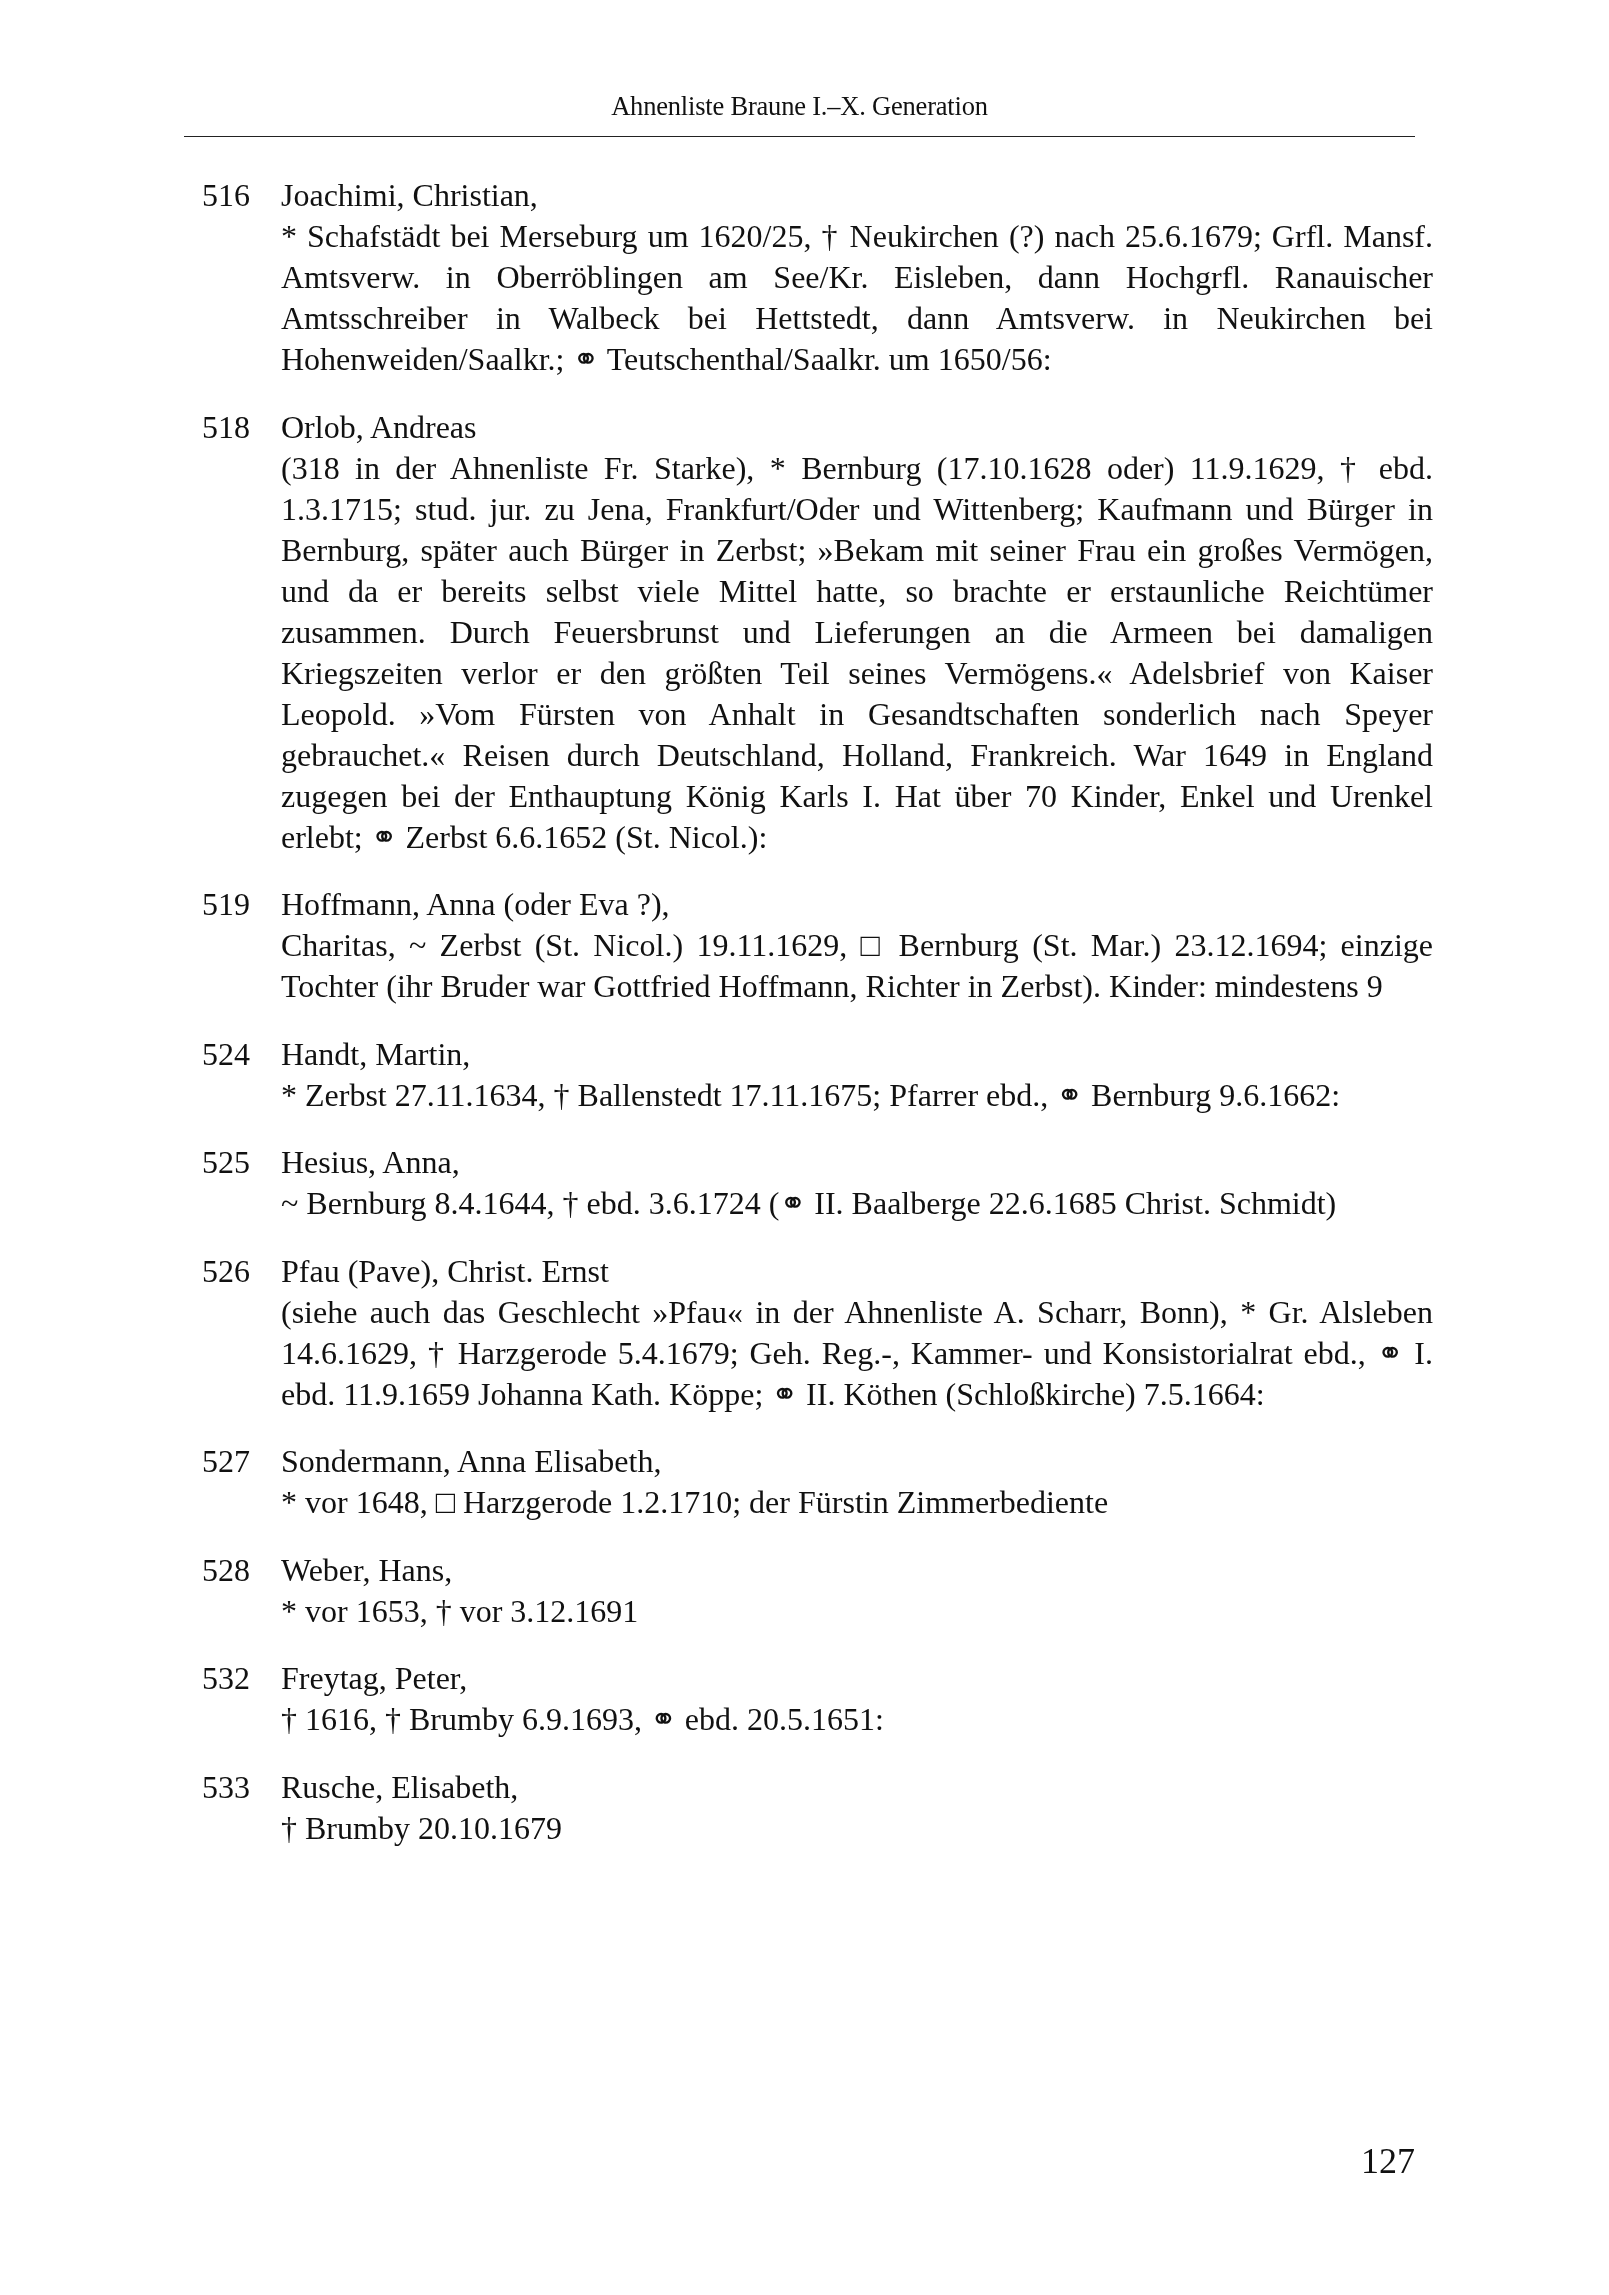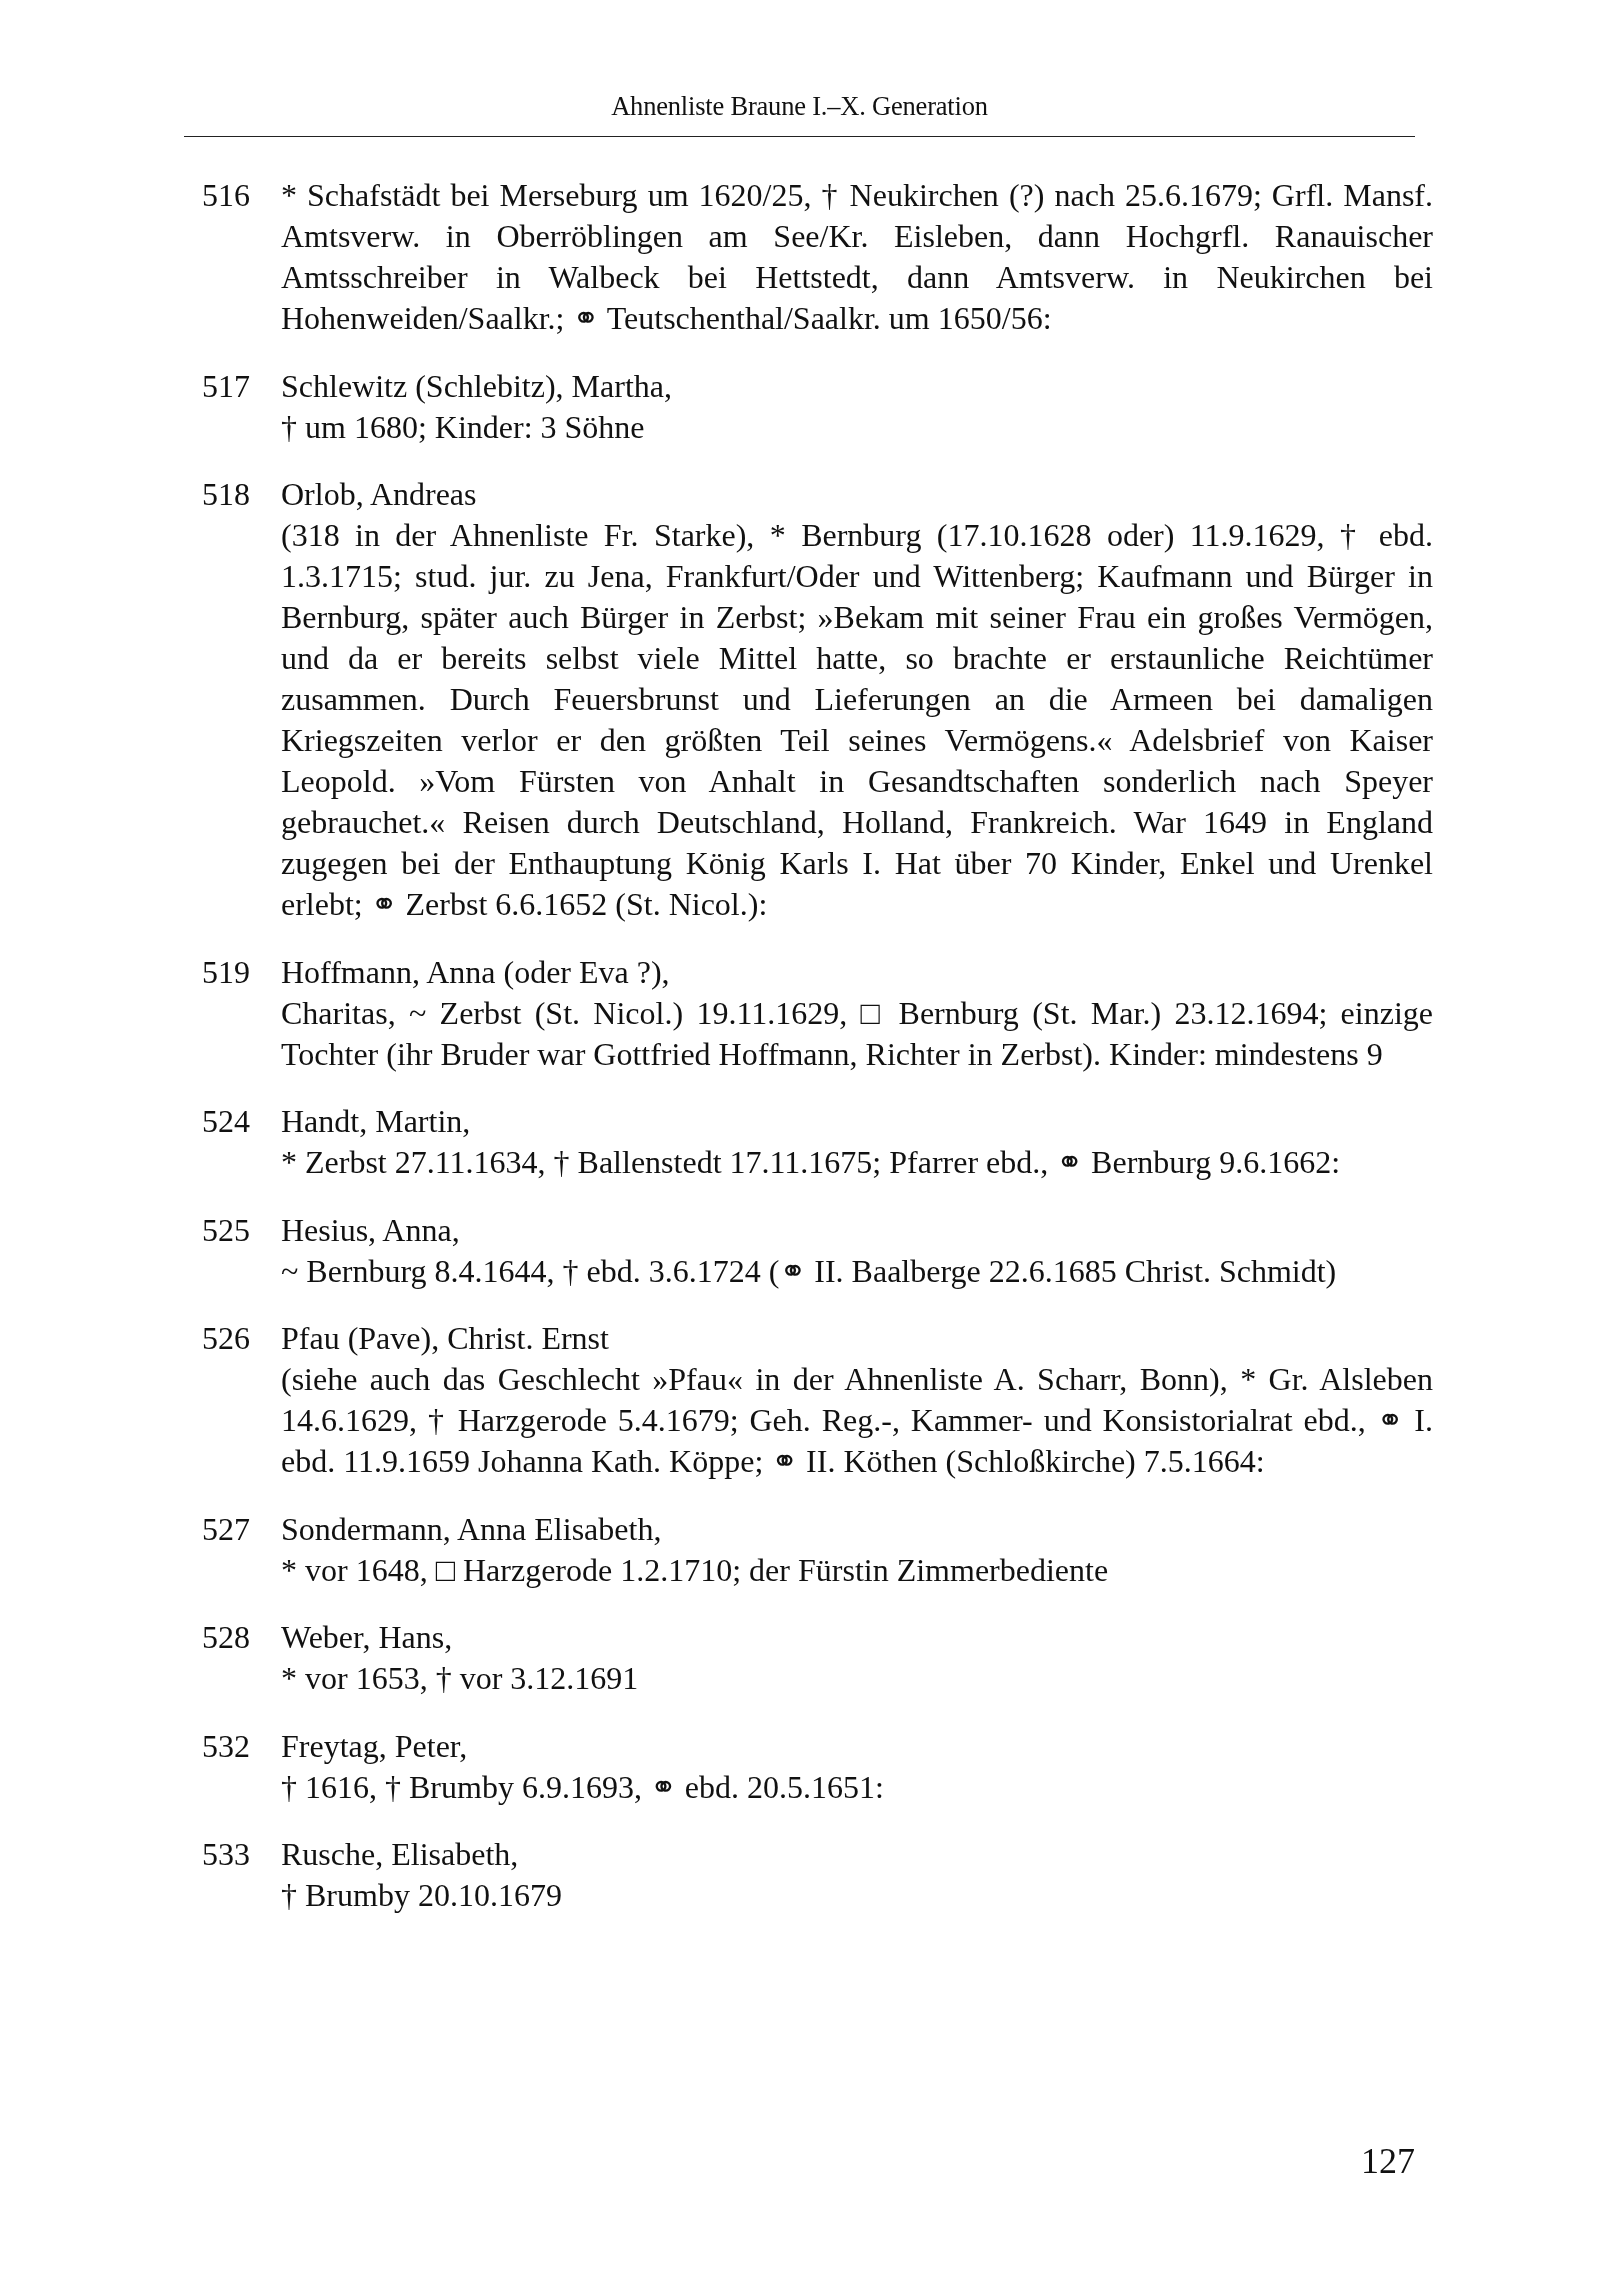--- a/index.html
+++ b/index.html
@@ -80,28 +80,24 @@
 
 <div class="page">
 
   <div class="running-head">Ahnenliste Braune I.–X. Generation</div>
   <div class="head-rule"></div>
 
   <div class="entries">
 
     <div class="entry">
       <span class="entry-num">516</span>
+      <span class="entry-name">Joachimi, Christian,</span>
       <span class="entry-body">* Schafstädt bei Merseburg um 1620/25, † Neukirchen (?) nach 25.6.1679; Grfl. Mansf. Amtsverw. in Oberröblingen am See/Kr. Eisleben, dann Hochgrfl. Ranauischer Amtsschreiber in Walbeck bei Hettstedt, dann Amtsverw. in Neukirchen bei Hohenweiden/Saalkr.; ⚭ Teutschenthal/Saalkr. um 1650/56:</span>
     </div>
 
-    <div class="entry">
-      <span class="entry-num">517</span>
-      <span class="entry-name">Schlewitz (Schlebitz), Martha,</span>
-      <span class="entry-body">† um 1680; Kinder: 3 Söhne</span>
-    </div>
 
     <div class="entry">
       <span class="entry-num">518</span>
       <span class="entry-name">Orlob, Andreas</span>
       <span class="entry-body">(318 in der Ahnenliste Fr. Starke), * Bernburg (17.10.1628 oder) 11.9.1629, † ebd. 1.3.1715; stud. jur. zu Jena, Frankfurt/Oder und Wittenberg; Kaufmann und Bürger in Bernburg, später auch Bürger in Zerbst; »Bekam mit seiner Frau ein großes Vermögen, und da er bereits selbst viele Mittel hatte, so brachte er erstaunliche Reichtümer zusammen. Durch Feuersbrunst und Lieferungen an die Armeen bei damaligen Kriegszeiten verlor er den größten Teil seines Vermögens.« Adelsbrief von Kaiser Leopold. »Vom Fürsten von Anhalt in Gesandtschaften sonderlich nach Speyer gebrauchet.« Reisen durch Deutschland, Holland, Frankreich. War 1649 in England zugegen bei der Enthauptung König Karls I. Hat über 70 Kinder, Enkel und Urenkel erlebt; ⚭ Zerbst 6.6.1652 (St. Nicol.):</span>
     </div>
 
     <div class="entry">
       <span class="entry-num">519</span>
       <span class="entry-name">Hoffmann, Anna (oder Eva ?),</span>

